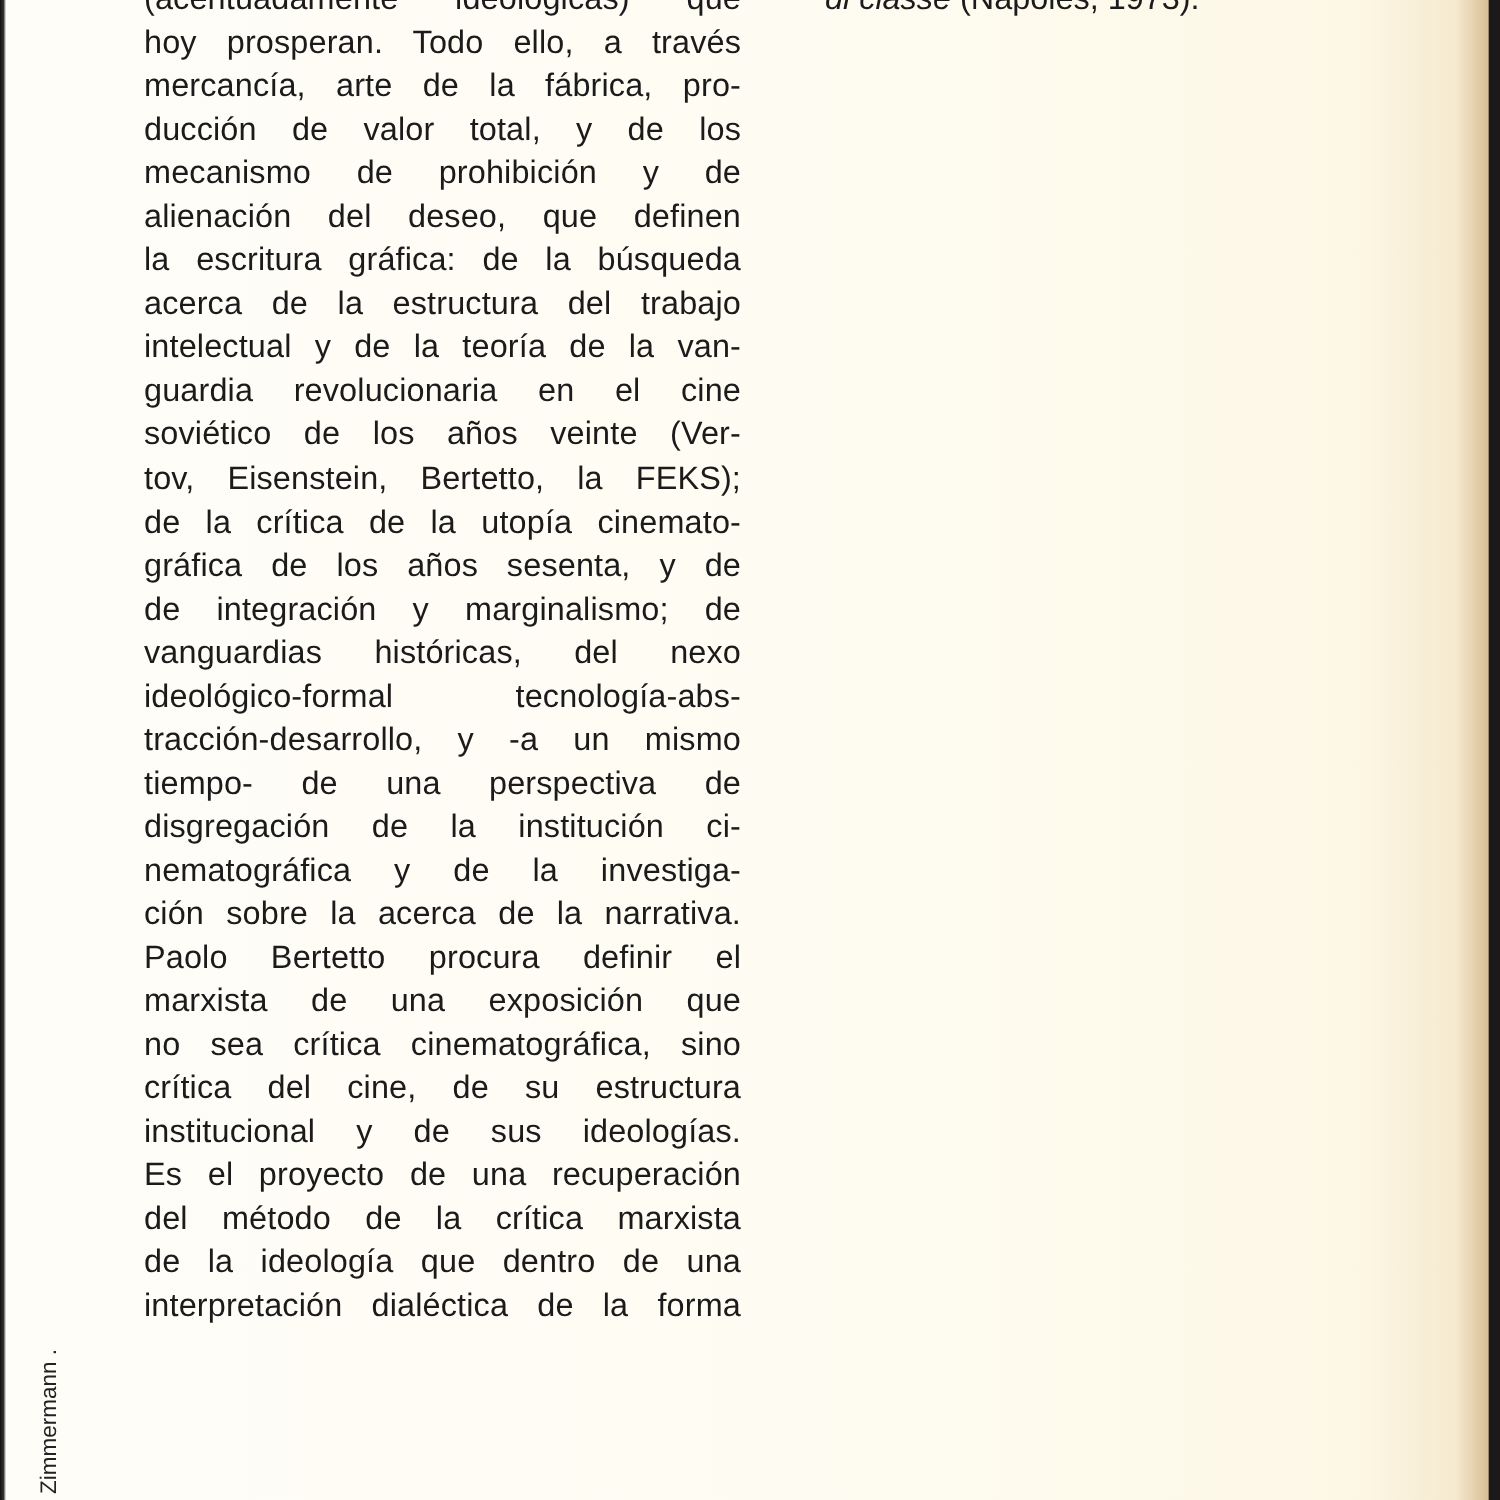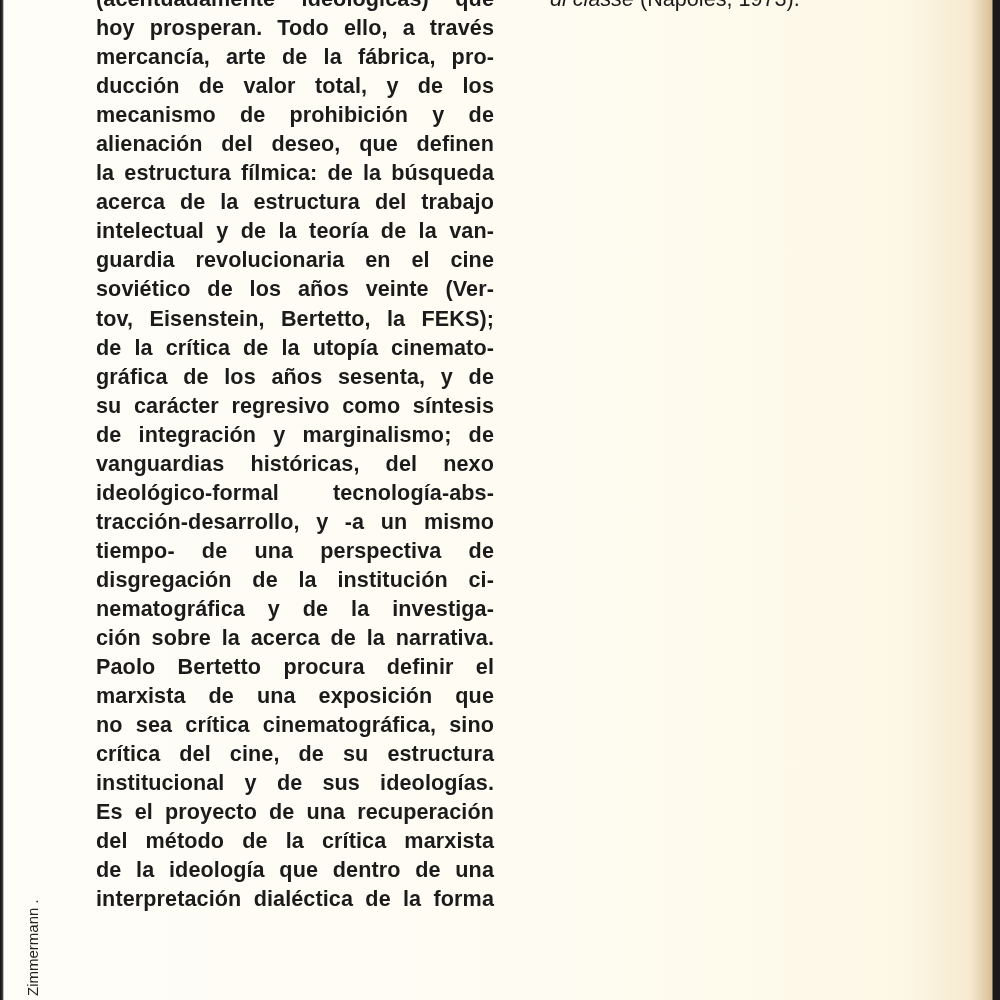--- a/index.html
+++ b/index.html
@@ -19,21 +19,20 @@
   }
   .left-col {
     position:absolute; left:96px; top:-16px; width:398px;
     font-size:21.6px; line-height:29.05px;
     letter-spacing:0.1px;
   }
   .left-col .line {
     display:block; white-space:nowrap;
     text-align:justify; text-align-last:justify;
     height:29.05px;
-    font-weight:bold;
   }
   .right-col {
     position:absolute; left:550px; top:-16px; width:300px;
     font-size:21.6px; line-height:29px; white-space:nowrap;
   }
   .right-col em { font-style:italic; }
   .spine-credit {
     position:absolute; left:24px; top:1000px;
     transform-origin:0 0; transform:rotate(-90deg);
     font-size:15px; white-space:nowrap; color:#222;
@@ -46,29 +45,28 @@
 <div class="page">
   <div class="left-edge"></div>
 
   <div class="left-col" id="left-col">
       <span class="line">(acentuadamente ideológicas) que</span>
       <span class="line">hoy prosperan. Todo ello, a través</span>
       <span class="line">mercancía, arte de la fábrica, pro-</span>
       <span class="line">ducción de valor total, y de los</span>
       <span class="line">mecanismo de prohibición y de</span>
       <span class="line">alienación del deseo, que definen</span>
-      <span class="line">la estructura fílmica: de la búsqueda</span>
+      <span class="line">la escritura gráfica: de la búsqueda</span>
       <span class="line">acerca de la estructura del trabajo</span>
       <span class="line">intelectual y de la teoría de la van-</span>
       <span class="line">guardia revolucionaria en el cine</span>
       <span class="line">soviético de los años veinte (Ver-</span>
       <span class="line">tov, Eisenstein, Bertetto, la FEKS);</span>
       <span class="line">de la crítica de la utopía cinemato-</span>
       <span class="line">gráfica de los años sesenta, y de</span>
-      <span class="line">su carácter regresivo como síntesis</span>
       <span class="line">de integración y marginalismo; de</span>
       <span class="line">vanguardias históricas, del nexo</span>
       <span class="line">ideológico-formal tecnología-abs-</span>
       <span class="line">tracción-desarrollo, y -a un mismo</span>
       <span class="line">tiempo- de una perspectiva de</span>
       <span class="line">disgregación de la institución ci-</span>
       <span class="line">nematográfica y de la investiga-</span>
       <span class="line">ción sobre la acerca de la narrativa.</span>
       <span class="line">Paolo Bertetto procura definir el</span>
       <span class="line">marxista de una exposición que</span>

